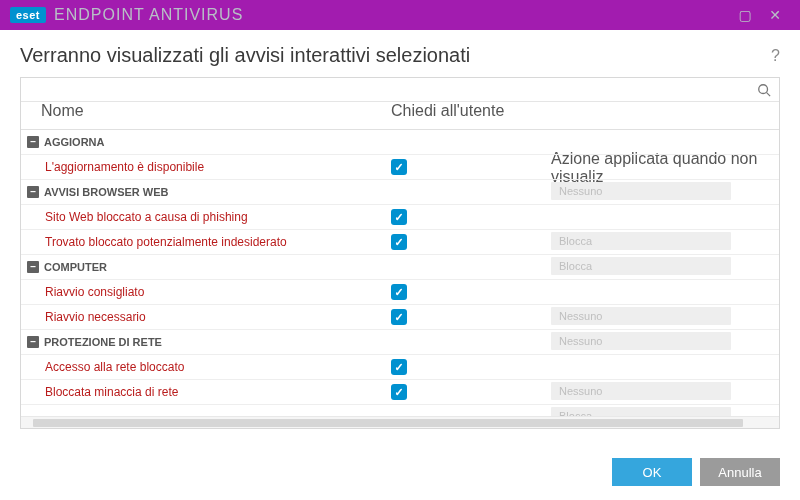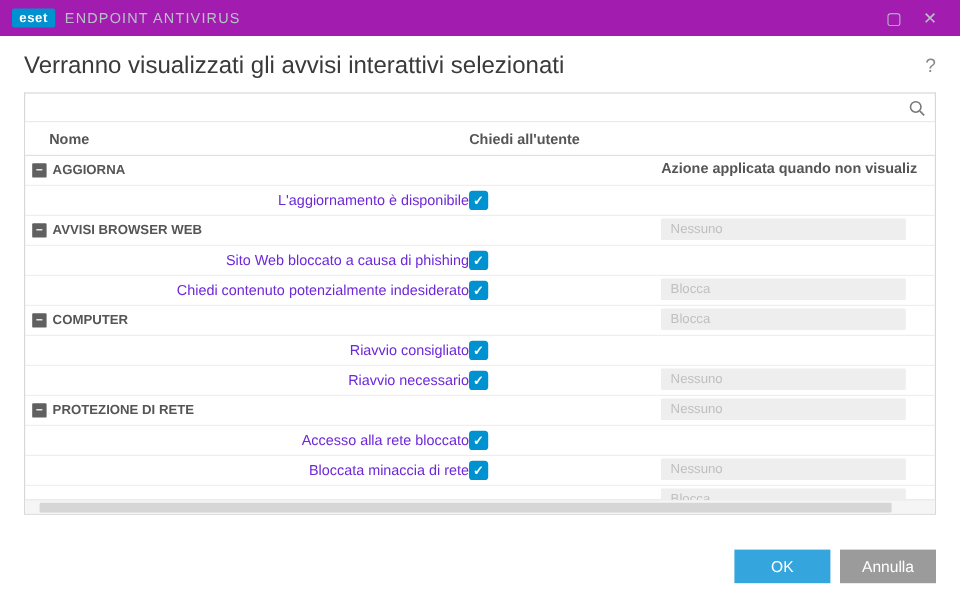--- a/index.html
+++ b/index.html
@@ -1,42 +1,42 @@
 <!DOCTYPE html>
 <html><head>
 <meta charset="utf-8">
 <style>
 * { box-sizing: border-box; margin: 0; padding: 0; }
 body { font-family: "Segoe UI", Arial, sans-serif; font-size: 12px; background: #fff; width: 800px; height: 500px; overflow: hidden; display: flex; flex-direction: column; }
 .titlebar { background: #a21caf; height: 30px; display: flex; align-items: center; padding: 0 10px; color: #fff; }
 .logo-badge { background: #0091d0; color: #fff; font-weight: bold; font-size: 11px; padding: 2px 6px; border-radius: 2px; letter-spacing: 0.5px; }
-.app-title { color: #b8c0c6; font-size: 12px; margin-left: 8px; letter-spacing: 1px; font-weight: 300; }
+.app-title { color: #b8c0c6; font-size: 16px; margin-left: 8px; letter-spacing: 1px; font-weight: 300; }
 .titlebar-spacer { flex: 1; }
 .win-btn { width: 30px; text-align: center; color: #b8c0c6; font-size: 14px; cursor: pointer; }
 .header { padding: 14px 20px 10px; display: flex; align-items: center; gap: 44px; }
 .header h1 { font-size: 20px; font-weight: 400; color: #3a3a3a; flex: 1; }
 .help-icon { color: #8a8a8a; font-size: 16px; cursor: pointer; }
 .panel { margin: 0 20px; border: 1px solid #d8d8d8; height: 352px; display: flex; flex-direction: column; }
 .searchbar { height: 24px; border-bottom: 1px solid #e5e5e5; display: flex; align-items: center; padding: 0 6px; }
 .searchbar input { flex: 1; border: none; outline: none; font-size: 12px; height: 20px; }
 .search-icon { color: #777; width: 18px; height: 18px; display: flex; align-items: center; justify-content: center; }
-.thead { display: flex; height: 28px; align-items: center; border-bottom: 1px solid #e0e0e0; font-size: 12px; color: #555; font-weight: 700; background: #fff; }
+.thead { display: flex; height: 28px; align-items: flex-start; border-bottom: 1px solid #e0e0e0; font-size: 16px; color: #555; font-weight: 400; background: #fff; }
 .col-name { width: 370px; padding-left: 20px; }
 .col-ask { width: 160px; }
 .col-action { flex: 1; padding-right: 10px; margin-top: 48px; }
 .rows { flex: 1; overflow-y: auto; position: relative; }
 .rows::-webkit-scrollbar { width: 12px; }
 .rows::-webkit-scrollbar-thumb { background: #cfcfcf; }
 .row { display: flex; height: 25px; align-items: center; border-bottom: 1px solid #eee; }
 .group-row { font-weight: 700; color: #555; font-size: 11px; }
 .group-row .col-name { padding-left: 6px; display: flex; align-items: center; gap: 5px; }
 .collapse-icon { width: 12px; height: 12px; background: #606060; color: #fff; display: flex; align-items: center; justify-content: center; font-size: 10px; line-height: 1; border-radius: 1px; }
-.item-row .col-name { padding-left: 24px; color: #6d28d9; text-align: right; }
+.item-row .col-name { padding-left: 24px; color: #b91c1c; }
 .check { width: 16px; height: 16px; background: #0091d0; border-radius: 3px; display: flex; align-items: center; justify-content: center; color: #fff; font-size: 11px; font-weight: bold; }
-.action-pill { background: #eeeeee; color: #bfbfbf; font-size: 11px; padding: 3px 8px; border-radius: 1px; width: 204px; display: inline-block; }
+.action-pill { background: #eeeeee; color: #bfbfbf; font-size: 11px; padding: 3px 8px; border-radius: 1px; width: 180px; display: inline-block; }
 .hscroll { height: 12px; background: #f5f5f5; border-top: 1px solid #e8e8e8; position: relative; }
 .hscroll-thumb { position: absolute; left: 12px; top: 2px; height: 8px; width: 710px; background: #d6d6d6; border-radius: 1px; }
 .footer { flex: 1; display: flex; align-items: flex-end; justify-content: flex-end; padding: 14px 20px; gap: 8px; }
 .btn { min-width: 80px; height: 28px; border: none; font-size: 13px; color: #fff; cursor: pointer; padding: 0 14px; }
 .btn-primary { background: #35a6dd; }
 .btn-secondary { background: #9b9b9b; }
 </style>
 </head>
 <body>
 
@@ -93,21 +93,21 @@
         <div class="col-action"></div>
       </div>
       <div class="row item-row">
         <div class="col-name">Sito Web bloccato a causa di phishing</div>
         <div class="col-ask">
           <span class="check">✓</span>
         </div>
         <div class="col-action"><span class="action-pill">Blocca</span></div>
       </div>
       <div class="row item-row">
-        <div class="col-name">Chiedi contenuto potenzialmente indesiderato</div>
+        <div class="col-name">Trovato bloccato potenzialmente indesiderato</div>
         <div class="col-ask">
           <span class="check">✓</span>
         </div>
         <div class="col-action"><span class="action-pill">Blocca</span></div>
       </div>
       <div class="row group-row">
         <div class="col-name">
           <span class="collapse-icon">–</span>
           <span>COMPUTER</span>
         </div>

